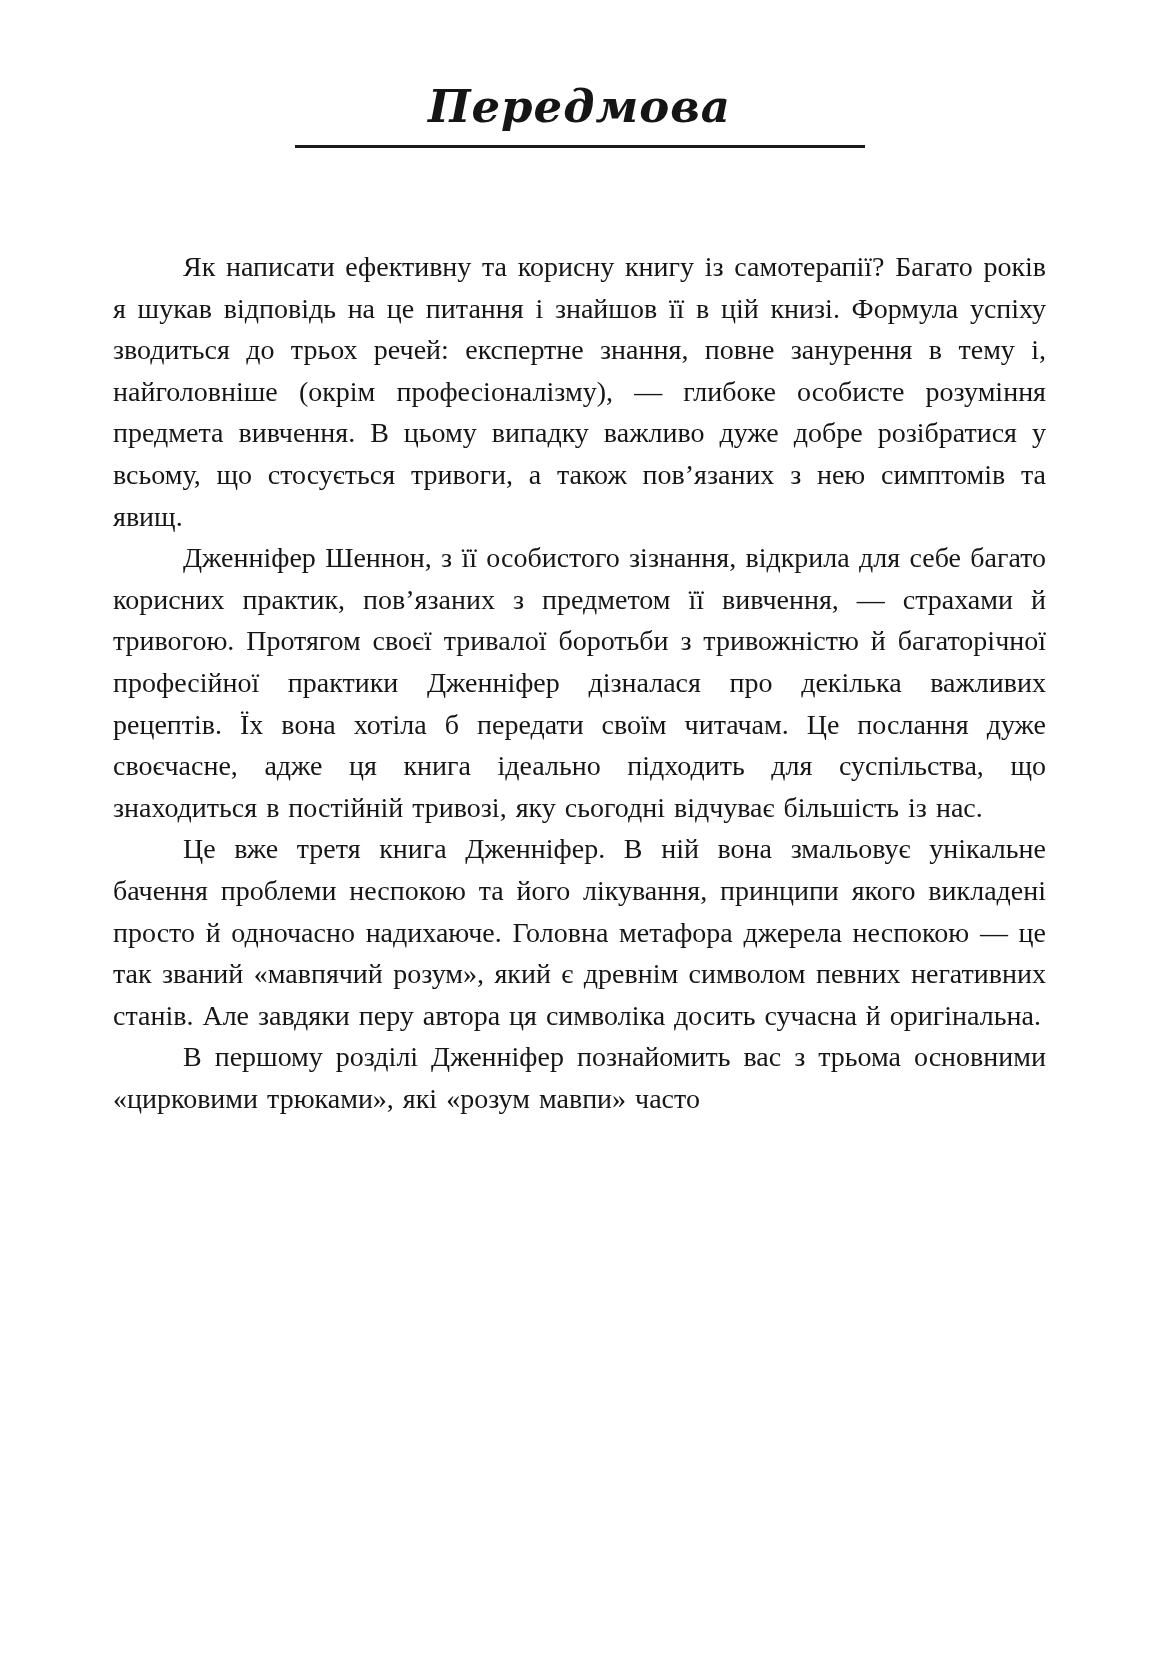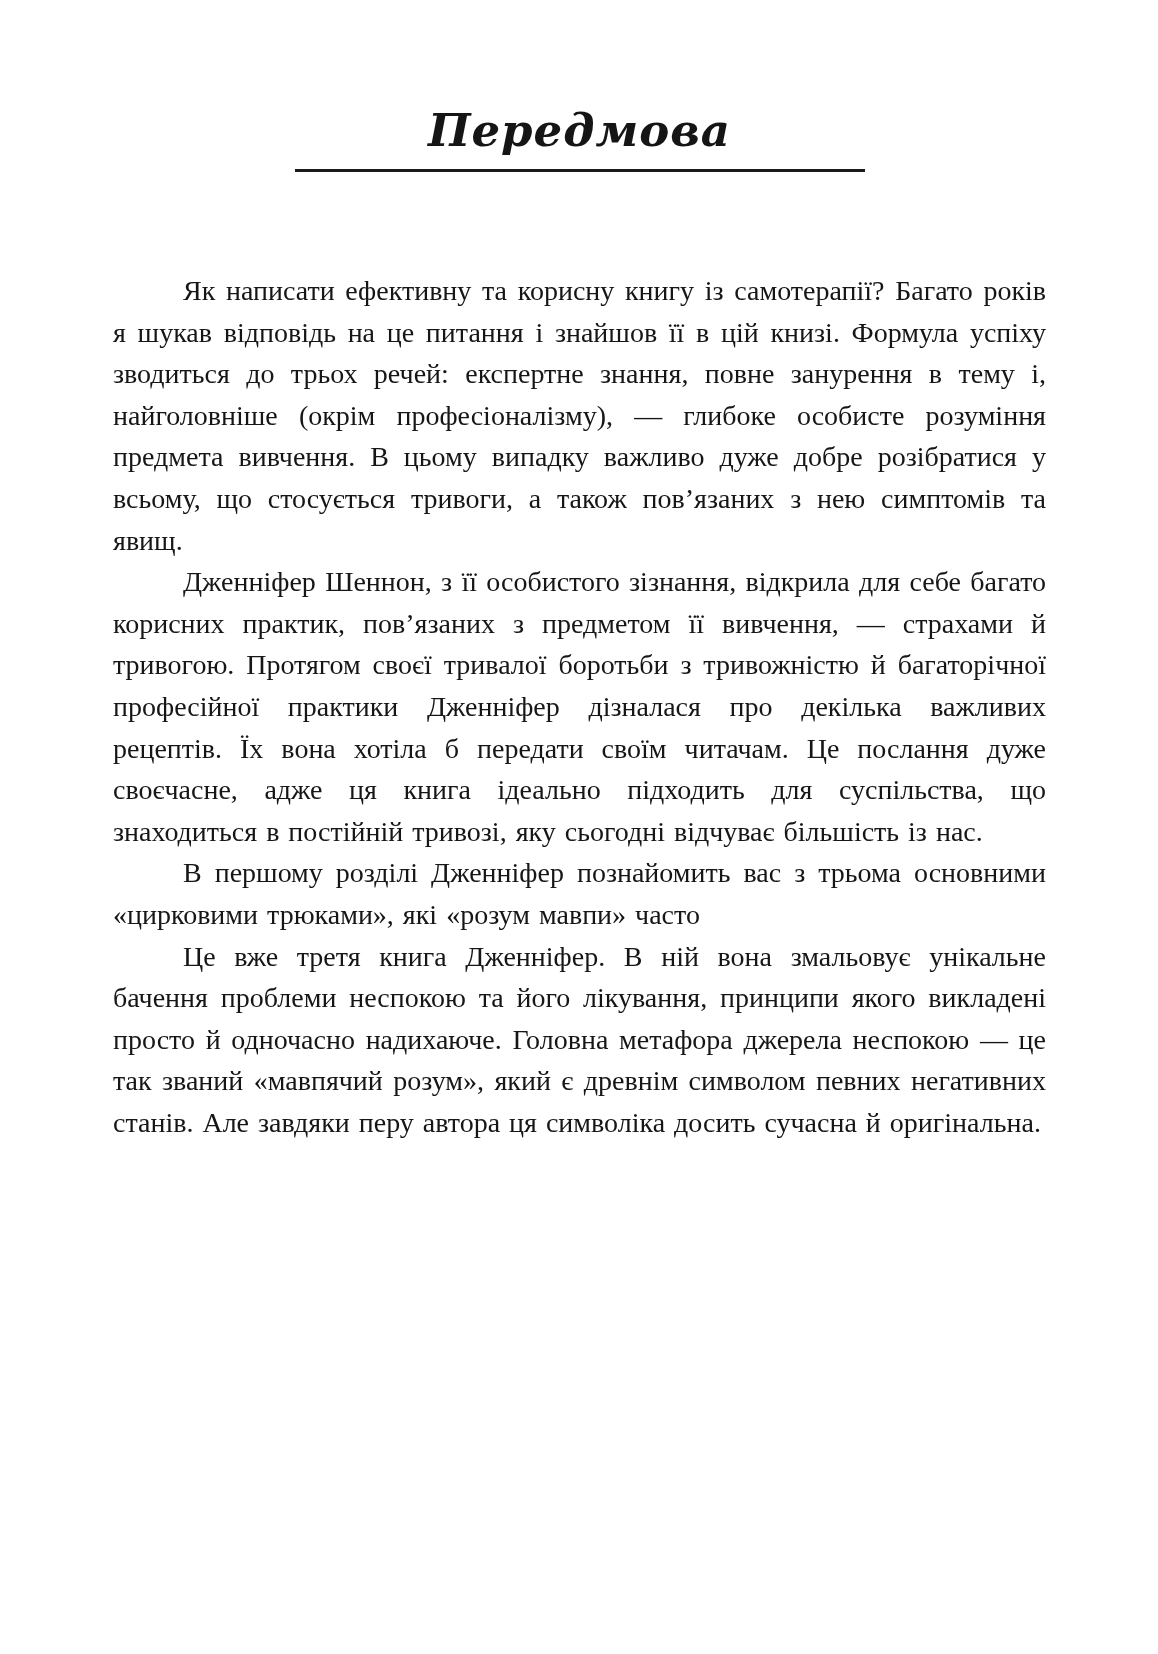--- a/index.html
+++ b/index.html
@@ -7,21 +7,21 @@
     padding: 0;
     background: #ffffff;
   }
   .page {
     position: relative;
     width: 1158px;
     height: 1348px;
     margin: 0 auto;
     background: #ffffff;
     box-sizing: border-box;
-    padding: 104px 112px 0 113px;
+    padding: 80px 112px 0 113px;
     font-family: "Liberation Serif", "DejaVu Serif", serif;
     color: #121212;
     overflow: hidden;
   }
   .title {
     margin: 0;
     text-align: center;
     font-family: "DejaVu Serif", "Liberation Serif", serif;
     font-weight: bold;
     font-style: italic;
@@ -52,16 +52,16 @@
 </style>
 </head>
 <body>
 
 <div class="page">
   <h1 class="title">Передмова</h1>
   <div class="title-rule"></div>
   <div class="body-text">
     <p>Як написати ефективну та корисну книгу із самотерапії? Багато років я шукав відповідь на це питання і знайшов її в цій книзі. Формула успіху зводиться до трьох речей: експертне знання, повне занурення в тему і, найголовніше (окрім професіоналізму), — глибоке особисте розуміння предмета вивчення. В цьому випадку важливо дуже добре розібратися у всьому, що стосується тривоги, а також пов’язаних з нею симптомів та явищ.</p>
     <p>Дженніфер Шеннон, з її особистого зізнання, відкрила для себе багато корисних практик, пов’язаних з предметом її вивчення, — страхами й тривогою. Протягом своєї тривалої боротьби з тривожністю й багаторічної професійної практики Дженніфер дізналася про декілька важливих рецептів. Їх вона хотіла б передати своїм читачам. Це послання дуже своєчасне, адже ця книга ідеально підходить для суспільства, що знаходиться в постійній тривозі, яку сьогодні відчуває більшість із нас.</p>
+    <p>Це вже третя книга Дженніфер. В ній вона змальовує унікальне бачення проблеми неспокою та його лікування, принципи якого викладені просто й одночасно надихаюче. Головна метафора джерела неспокою — це так званий «мавпячий розум», який є древнім символом певних негативних станів. Але завдяки перу автора ця символіка досить сучасна й оригінальна.</p>
     <p>В першому розділі Дженніфер познайомить вас з трьома основними «цирковими трюками», які «розум мавпи» часто</p>
-    <p>Це вже третя книга Дженніфер. В ній вона змальовує унікальне бачення проблеми неспокою та його лікування, принципи якого викладені просто й одночасно надихаюче. Головна метафора джерела неспокою — це так званий «мавпячий розум», який є древнім символом певних негативних станів. Але завдяки перу автора ця символіка досить сучасна й оригінальна.</p>
   </div>
 </div>
 
 </body></html>

